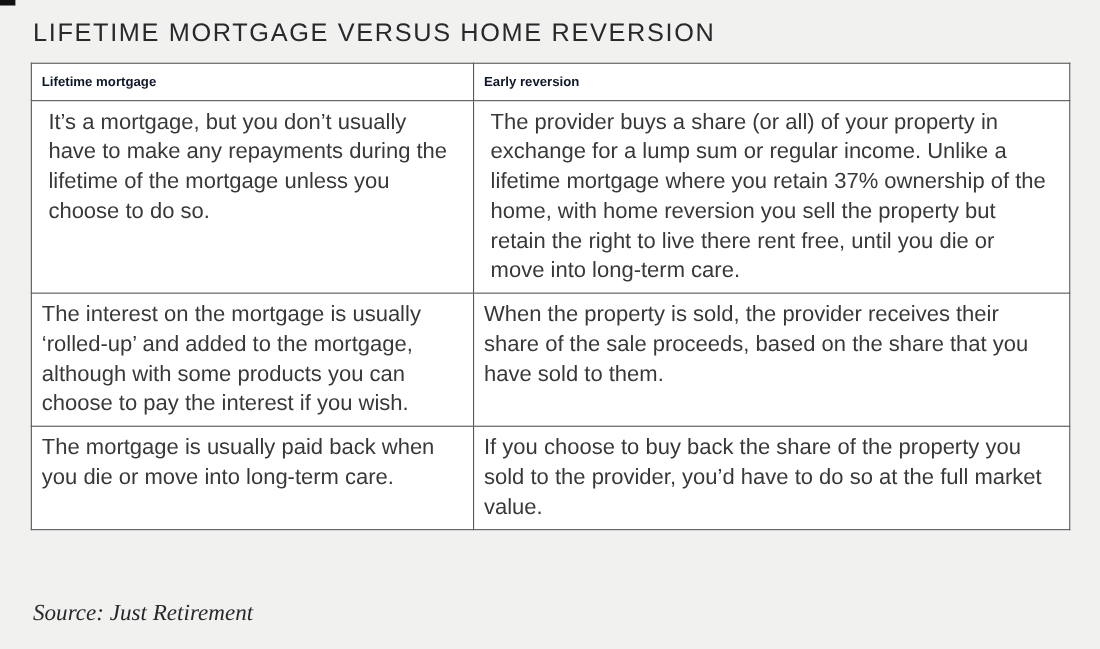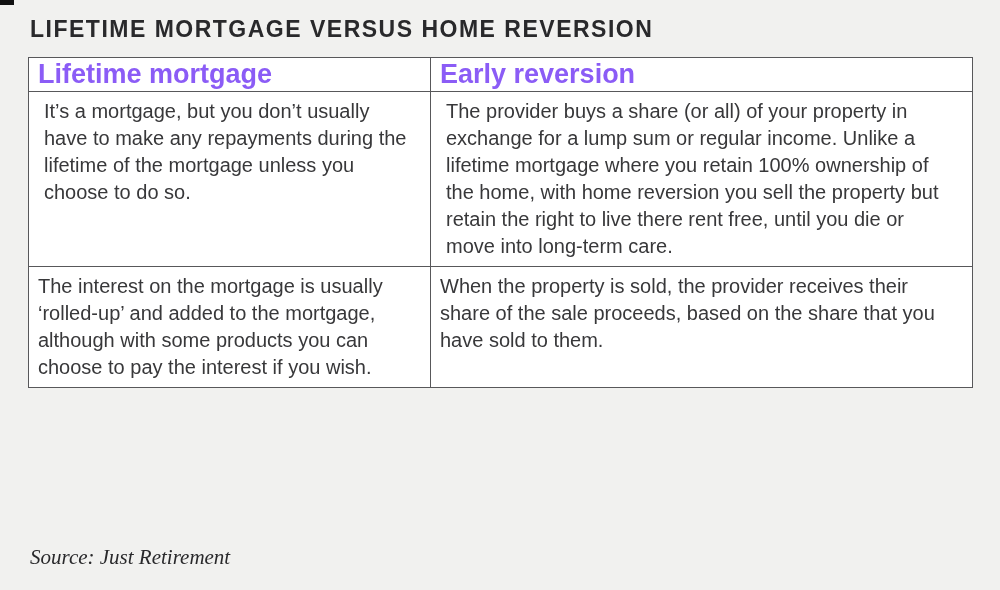--- a/index.html
+++ b/index.html
@@ -14,21 +14,21 @@
   .edge-mark {
     position: absolute;
     left: 0; top: 0;
     width: 14px; height: 5px;
     background: #111111;
   }
   .page-title {
     position: absolute;
     left: 30px; top: 16px;
     font-size: 23px;
-    font-weight: bold;
+    font-weight: normal;
     letter-spacing: 1.5px;
     color: #29292b;
     white-space: nowrap;
   }
   table.compare {
     position: absolute;
     left: 28px; top: 57px;
     width: 944px;
     border-collapse: collapse;
     table-layout: fixed;
@@ -41,23 +41,23 @@
     vertical-align: top;
     text-align: left;
     font-size: 20px;
     line-height: 27px;
     color: #38383a;
     background: #ffffff;
   }
   table.compare th {
     height: 33px;
     padding: 3px 10px 3px 9px;
-    font-size: 27px;
+    font-size: 12px;
     font-weight: bold;
-    color: #8b5cf6;
+    color: #0f172a;
     vertical-align: middle;
   }
   table.compare td { padding: 6px 14px 6px 9px; }
   tr.row-1 td { height: 163px; padding-left: 15px; }
   tr.row-2 td { height: 111px; margin-left: 42px; }
   tr.row-3 td { height: 84px; }
   tr.row-4 td { height: 85px; }
   .source-line {
     position: absolute;
     left: 30px; top: 545px;
@@ -82,22 +82,26 @@
   </colgroup>
   <thead>
     <tr>
       <th>Lifetime mortgage</th>
       <th>Early reversion</th>
     </tr>
   </thead>
   <tbody>
     <tr class="row-1">
       <td>It’s a mortgage, but you don’t usually have to make any repayments during the lifetime of the mortgage unless you choose to do so.</td>
-      <td>The provider buys a share (or all) of your property in exchange for a lump sum or regular income. Unlike a lifetime mortgage where you retain 100% ownership of the home, with home reversion you sell the property but retain the right to live there rent free, until you die or move into long-term care.</td>
+      <td>The provider buys a share (or all) of your property in exchange for a lump sum or regular income. Unlike a lifetime mortgage where you retain 37% ownership of the home, with home reversion you sell the property but retain the right to live there rent free, until you die or move into long-term care.</td>
     </tr>
     <tr class="row-2">
       <td>The interest on the mortgage is usually ‘rolled-up’ and added to the mortgage, although with some products you can choose to pay the interest if you wish.</td>
       <td>When the property is sold, the provider receives their share of the sale proceeds, based on the share that you have sold to them.</td>
+    </tr>
+    <tr class="row-3">
+      <td>The mortgage is usually paid back when you die or move into long-term care.</td>
+      <td>If you choose to buy back the share of the property you sold to the provider, you’d have to do so at the full market value.</td>
     </tr>
   </tbody>
 </table>
 
 <div class="source-line">Source: Just Retirement</div>
 
 </body></html>

